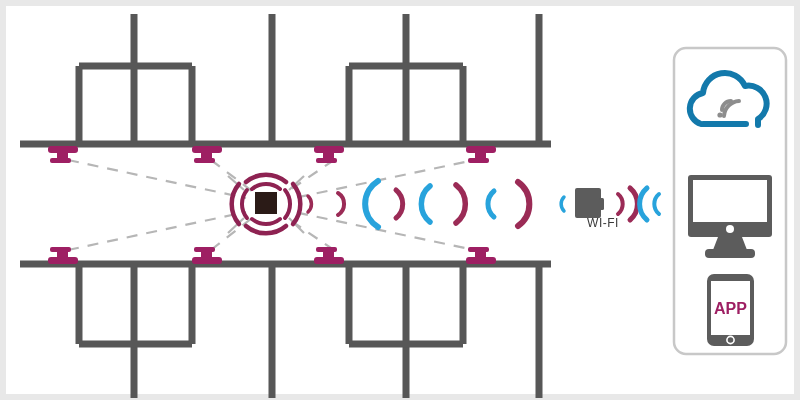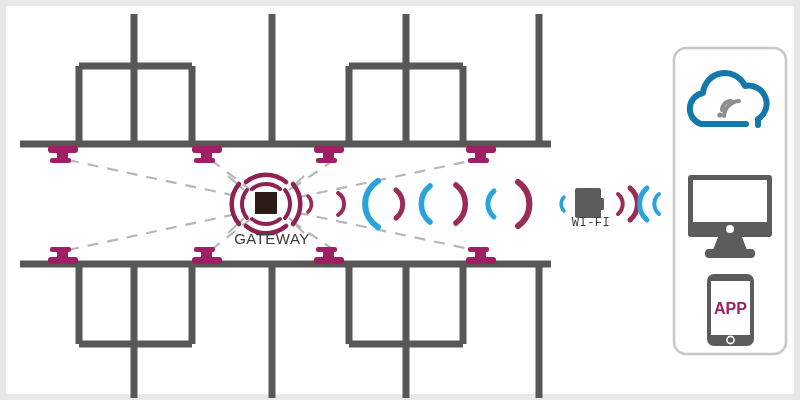--- a/index.html
+++ b/index.html
@@ -3,21 +3,21 @@
 <meta charset="utf-8">
 <style>
   html,body{margin:0;padding:0;background:#ffffff;}
   body{width:800px;height:400px;overflow:hidden;
        font-family:"Liberation Sans","DejaVu Sans",sans-serif;}
   #stage{position:relative;width:800px;height:400px;background:#ffffff;
          border:6px solid #e8e8e8;box-sizing:border-box;}
   #scene{position:absolute;inset:0;}
   .lbl{position:absolute;color:#3a3a3a;letter-spacing:.5px;}
   #gateway-label{left:196px;top:224px;width:140px;text-align:center;font-size:15px;}
-  #wifi-label{left:540px;top:210px;width:90px;text-align:center;font-size:12px;font-family:Liberation Mono, monospace;}
+  #wifi-label{left:552px;top:210px;width:90px;text-align:center;font-size:12px;}
   svg{display:block;}
 </style>
 </head>
 <body>
 
 <div id="stage">
 
   <svg id="scene" width="800" height="400" viewBox="0 0 800 400">
 
     <g id="floorplan" stroke="#575757" stroke-width="7" stroke-linecap="butt" fill="none">
@@ -183,15 +183,14 @@
 
       <g>
         <rect x="701" y="268" width="47" height="72" rx="7" fill="#5c5c5c"></rect>
         <rect x="705" y="275" width="39" height="54" fill="#ffffff"></rect>
         <circle cx="724.5" cy="334" r="3.6" fill="none" stroke="#ffffff" stroke-width="1.6"></circle>
         <text x="724.5" y="308" text-anchor="middle" font-family="Liberation Sans, sans-serif" font-size="16" font-weight="bold" fill="#9e1f63">APP</text>
       </g>
     </g>
   </svg>
 
-  <div class="lbl" id="gateway-label">GATEWAY</div>
   <div class="lbl" id="wifi-label">WI-FI</div>
 </div>
 
 </body></html>

